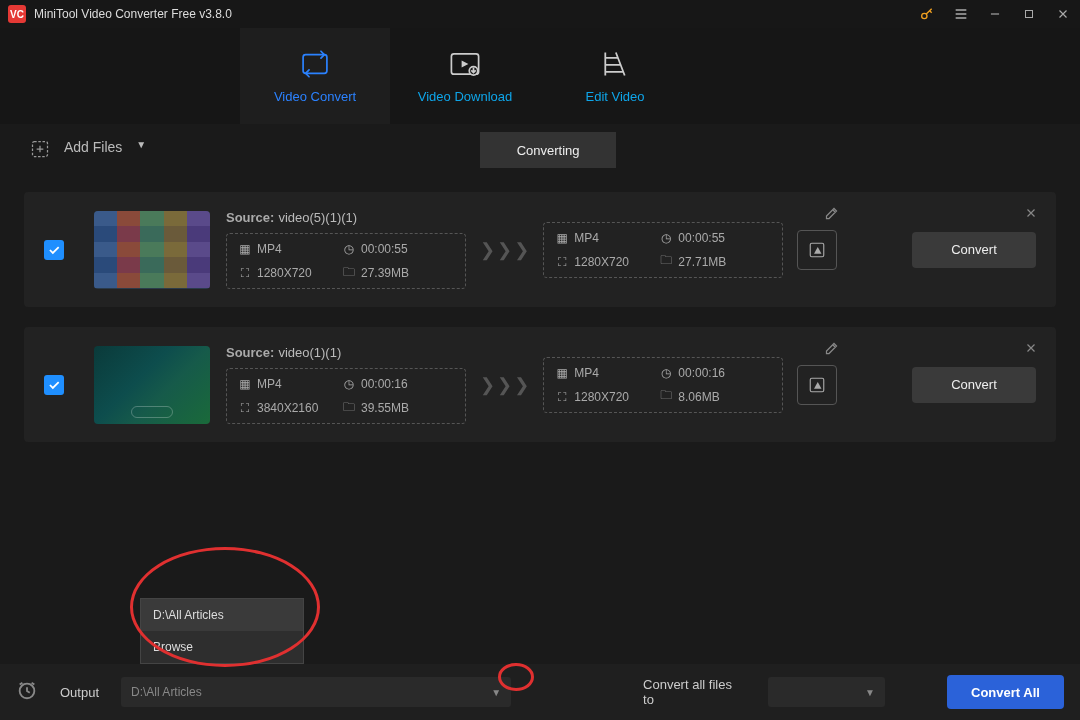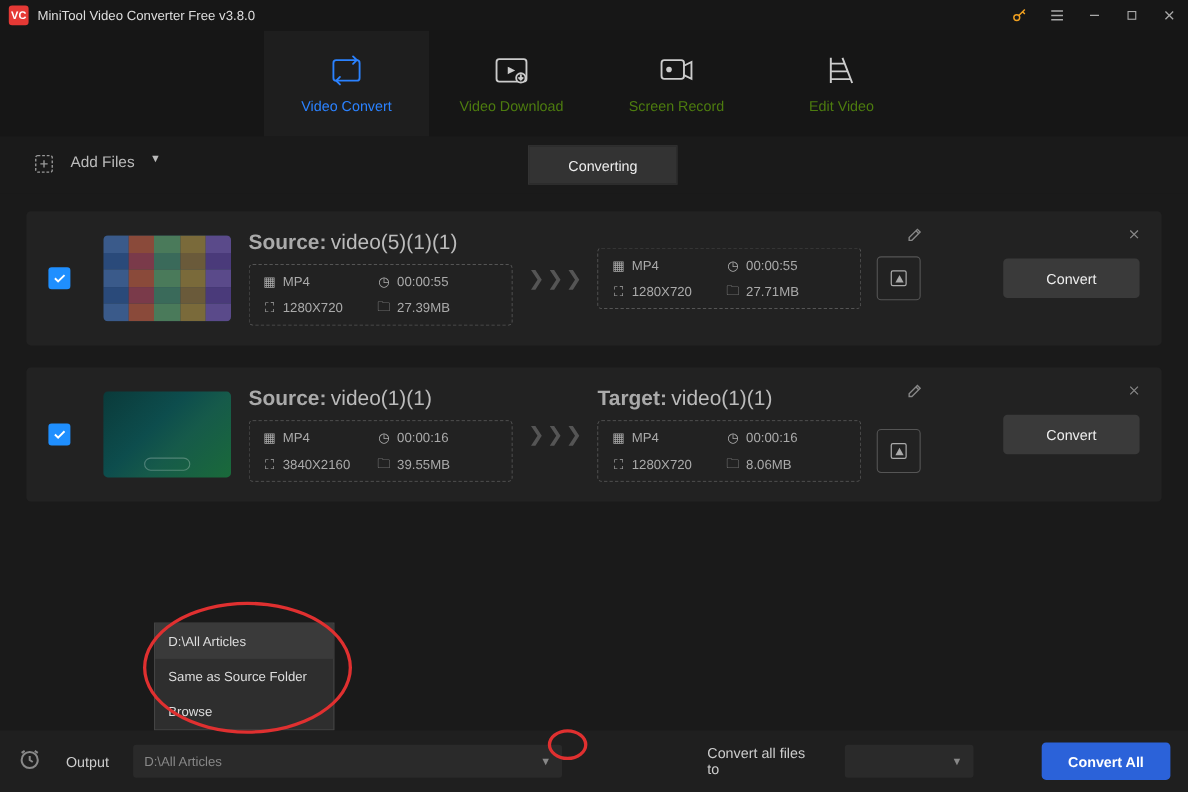--- a/index.html
+++ b/index.html
@@ -8,42 +8,42 @@
   
   .titlebar { height: 28px; background: #171717; display: flex; align-items: center; padding: 0 8px; }
   .app-ico { width: 18px; height: 18px; background: #e53935; border-radius: 3px; display: flex; align-items: center; justify-content: center; color: #fff; font-size: 10px; font-weight: bold; margin-right: 8px; }
   .titlebar-title { font-size: 12px; color: #ddd; flex: 1; }
   .win-ctrls { display: flex; align-items: center; gap: 16px; }
   .win-btn { width: 18px; height: 18px; display: flex; align-items: center; justify-content: center; color: #aaa; cursor: pointer; }
   .key-ico { color: #f0a020; }
 
   
   .maintabs { height: 96px; background: #161616; display: flex; align-items: stretch; padding-left: 240px; }
-  .maintab { width: 150px; display: flex; flex-direction: column; align-items: center; justify-content: center; gap: 10px; color: #4d7c0f; font-size: 13px; }
+  .maintab { width: 150px; display: flex; flex-direction: column; align-items: center; justify-content: center; gap: 10px; color: #0ea5e9; font-size: 13px; }
   .maintab.active { background: #1e1e1e; color: #2b82ff; }
   .maintab .ico { height: 30px; display: flex; align-items: center; justify-content: center; }
 
   
   .toolbar { height: 52px; background: #1a1a1a; display: flex; align-items: center; padding: 0 30px; }
   .addfiles { display: flex; gap: 14px; color: #bbb; font-size: 14px; }
   .tab-switch { margin-left: auto; margin-right: auto; display: flex; border: 1px solid #333; }
   .tab-sw-btn { width: 134px; height: 34px; display: flex; align-items: center; justify-content: center; font-size: 13px; background: #1f1f1f; color: #888; }
   .tab-sw-btn.active { background: #333; color: #eee; }
 
   
   .files { padding: 16px 24px; display: flex; flex-direction: column; gap: 20px; }
   .filecard { background: #222; border-radius: 4px; padding: 18px 20px; display: flex; align-items: center; position: relative; }
   .chk { width: 20px; height: 20px; background: #1f8fff; border-radius: 3px; margin-right: 30px; display: flex; align-items: center; justify-content: center; }
   .thumb { width: 116px; height: 78px; border-radius: 4px; margin-right: 16px; background: #2a3a4a; position: relative; overflow: hidden; display: flex; flex-wrap: wrap; }
   .thumb .stripe { flex: 1 0 20%; height: 20%; }
   .thumb.scene { background: linear-gradient(135deg, #0a3a3a 0%, #0d4d4d 40%, #165a4a 60%, #1a6a3a 100%); }
   .thumb.scene::after { content:""; position:absolute; bottom:6px; left:50%; transform:translateX(-50%); width:40px; height:10px; border:1px solid rgba(255,255,255,.25); border-radius:10px; }
 
   .colblock { display: flex; flex-direction: column; gap: 8px; }
-  .lbl { font-size: 19px; color: #888; }
+  .lbl { font-size: 13px; color: #888; }
   .lbl b { color: #aaa; font-weight: 600; }
   .val { color: #bbb; margin-left: 4px; }
   .infobox { border: 1px dashed #555; border-radius: 4px; padding: 8px 12px; display: grid; grid-template-columns: 100px 110px; row-gap: 10px; column-gap: 4px; font-size: 12px; color: #aaa; }
   .infobox .cell { display: flex; align-items: center; gap: 6px; white-space: nowrap; }
   .mini-ico { width: 12px; height: 12px; display: inline-flex; align-items: center; justify-content: center; }
 
   .arrows { margin: 0 14px; display: flex; gap: 2px; color: #555; align-self: center; }
   .arrows span { font-size: 18px; }
 
   .tgtwrap { display: flex; align-items: center; gap: 14px; }
@@ -120,30 +120,20 @@
   <div class="maintab">
     <div class="ico">
       <svg width="34" height="28" viewBox="0 0 40 32" fill="none" stroke="#ccc" stroke-width="2">
           <rect x="4" y="4" width="32" height="24" rx="3"></rect>
           <path d="M16 12l8 4-8 4z" fill="#ccc" stroke="none"></path>
           <circle cx="30" cy="24" r="5" fill="#1a1a1a" stroke="#ccc"></circle>
           <path d="M30 21v5m-2-2l2 2 2-2" stroke-linecap="round"></path>
         </svg>
     </div>
     <span>Video Download</span>
-  </div>
-  <div class="maintab">
-    <div class="ico">
-      <svg width="34" height="26" viewBox="0 0 40 30" fill="none" stroke="#ccc" stroke-width="2">
-          <rect x="4" y="4" width="24" height="20" rx="3"></rect>
-          <path d="M28 10l8-4v18l-8-4"></path>
-          <circle cx="12" cy="14" r="3" fill="#ccc" stroke="none"></circle>
-        </svg>
-    </div>
-    <span>Screen Record</span>
   </div>
   <div class="maintab">
     <div class="ico">
       <svg width="30" height="30" viewBox="0 0 34 34" fill="none" stroke="#ccc" stroke-width="2">
           <path d="M6 4v26M18 4l10 26M6 10h14M6 18h17M6 26h20"></path>
         </svg>
     </div>
     <span>Edit Video</span>
   </div>
 </div>
@@ -297,21 +287,20 @@
             <span>39.55MB</span>
           </div>
       </div>
     </div>
     <div class="arrows">
         <span>❯</span>
         <span>❯</span>
         <span>❯</span>
       </div>
     <div class="colblock">
-      <div class="lbl"><b>Target:</b><span class="val">video(1)(1)</span></div>
       <div class="tgtwrap">
         <div class="infobox">
           <div class="cell">
               <span class="mini-ico">▦</span>
               <span>MP4</span>
             </div>
           <div class="cell">
               <span class="mini-ico">◷</span>
               <span>00:00:16</span>
             </div>
@@ -344,21 +333,20 @@
     </span>
     <div class="convert-btn">
         <span>Convert</span>
       </div>
   </div>
 
 </div>
 
 <div class="out-popup">
   <div class="opt sel"><span>D:\All Articles</span></div>
-  <div class="opt"><span>Same as Source Folder</span></div>
   <div class="opt"><span>Browse</span></div>
 </div>
 
 <div class="bottom">
   <span class="clock-ico">
     <svg width="22" height="22" viewBox="0 0 24 24" fill="none" stroke="currentColor" stroke-width="2">
         <circle cx="12" cy="13" r="8"></circle>
         <path d="M12 9v4l3 2M7 4L4 6M17 4l3 2"></path>
       </svg>
   </span>

